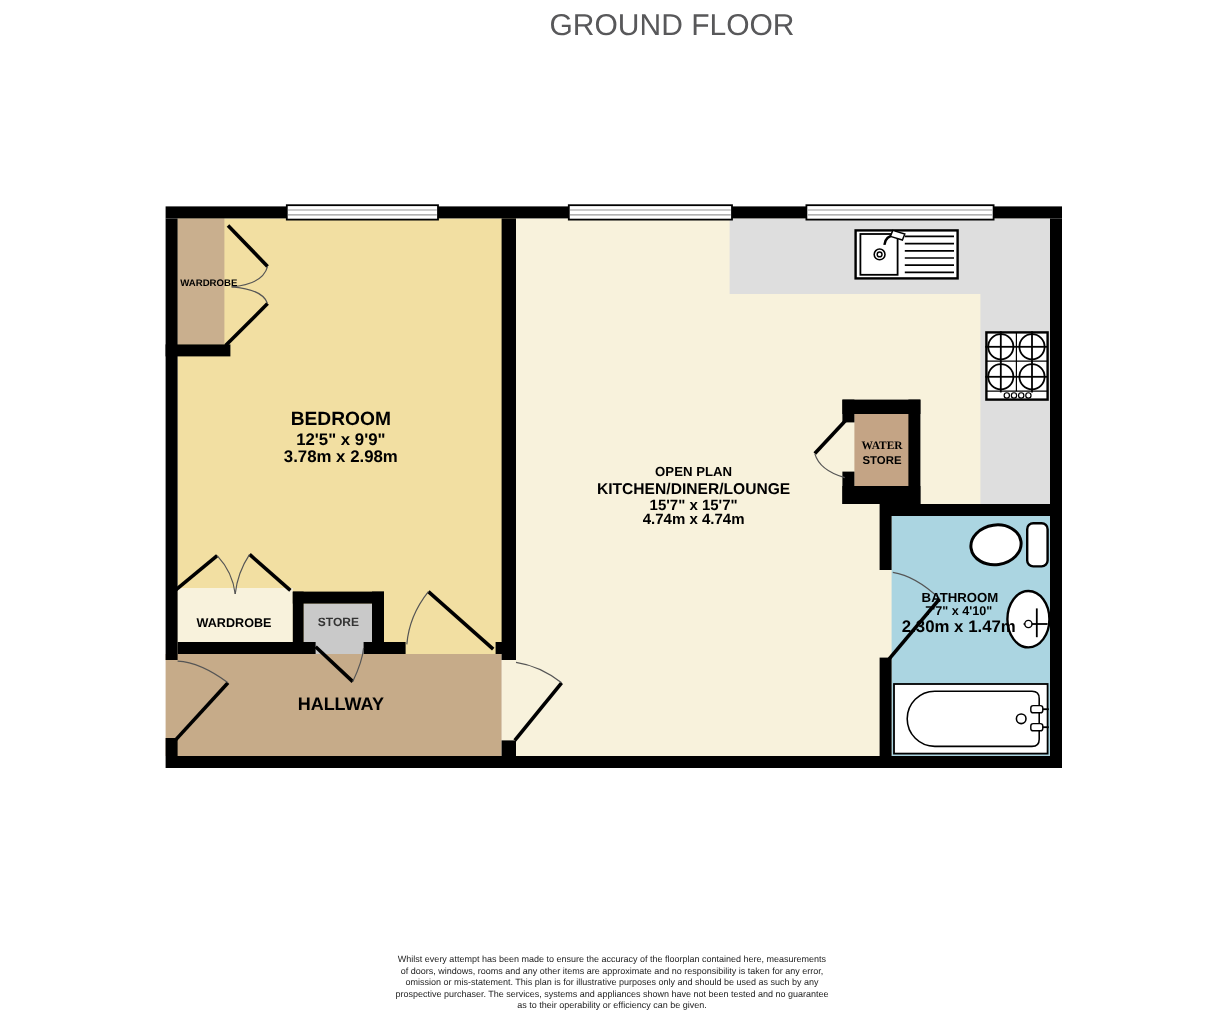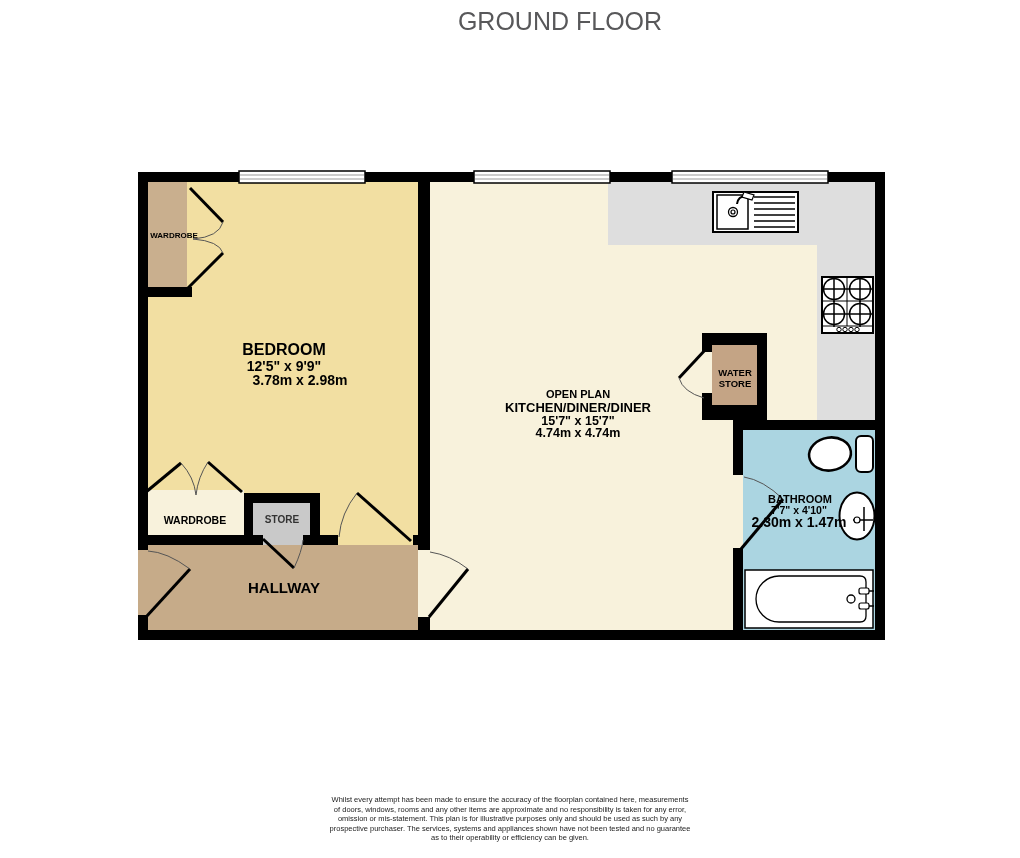--- a/index.html
+++ b/index.html
@@ -186,28 +186,28 @@
       <rect x="859" y="603" width="10" height="6" rx="2" stroke-width="1.2"></rect>
       <line x1="869" y1="591" x2="874" y2="591" stroke-width="1.5"></line>
       <line x1="869" y1="606" x2="874" y2="606" stroke-width="1.5"></line>
     </g>
   </svg>
 
   <div class="label" style="left:174px;top:236px;font-size:8px;">WARDROBE</div>
 
   <div class="label" style="left:284px;top:350px;font-size:16px;">BEDROOM</div>
   <div class="label" style="left:284px;top:366px;font-size:14px;">12'5"  x 9'9"</div>
-  <div class="label" style="left:284px;top:380px;font-size:14px;margin-left:16px;">3.78m  x 2.98m</div>
+  <div class="label" style="left:284px;top:380px;font-size:14px;">3.78m  x 2.98m</div>
 
   <div class="label" style="left:578px;top:394px;font-size:11px;">OPEN PLAN</div>
-  <div class="label" style="left:578px;top:407px;font-size:13px;">KITCHEN/DINER/DINER</div>
+  <div class="label" style="left:578px;top:407px;font-size:13px;">KITCHEN/DINER/LOUNGE</div>
   <div class="label" style="left:578px;top:421px;font-size:12.5px;">15'7"  x 15'7"</div>
   <div class="label" style="left:578px;top:433px;font-size:12.5px;">4.74m  x 4.74m</div>
 
-  <div class="label" style="left:735px;top:373px;font-size:9.5px;">WATER</div>
+  <div class="label" style="left:735px;top:373px;font-size:9.5px;font-family:Liberation Serif, serif;">WATER</div>
   <div class="label" style="left:735px;top:384px;font-size:9.5px;">STORE</div>
 
   <div class="label" style="left:800px;top:499px;font-size:11px;">BATHROOM</div>
   <div class="label" style="left:799px;top:510px;font-size:10.5px;">7'7"  x 4'10"</div>
   <div class="label" style="left:799px;top:522px;font-size:14px;text-align:center;">2.30m  x 1.47m</div>
 
   <div class="label" style="left:195px;top:520px;font-size:10.5px;">WARDROBE</div>
   <div class="label" style="left:282px;top:520px;font-size:10px;color:#333;">STORE</div>
   <div class="label" style="left:284px;top:587px;font-size:15px;">HALLWAY</div>
 

